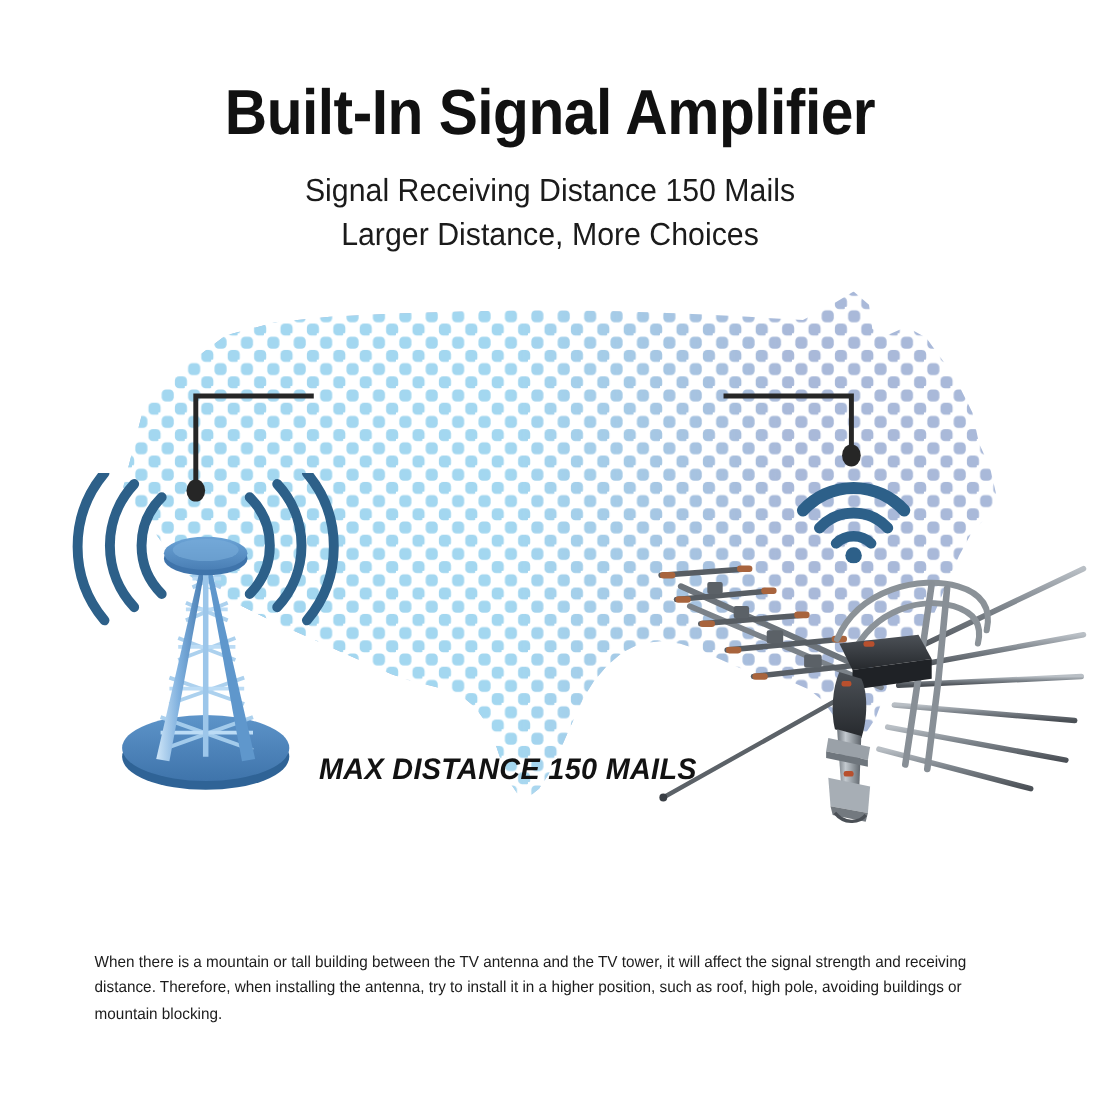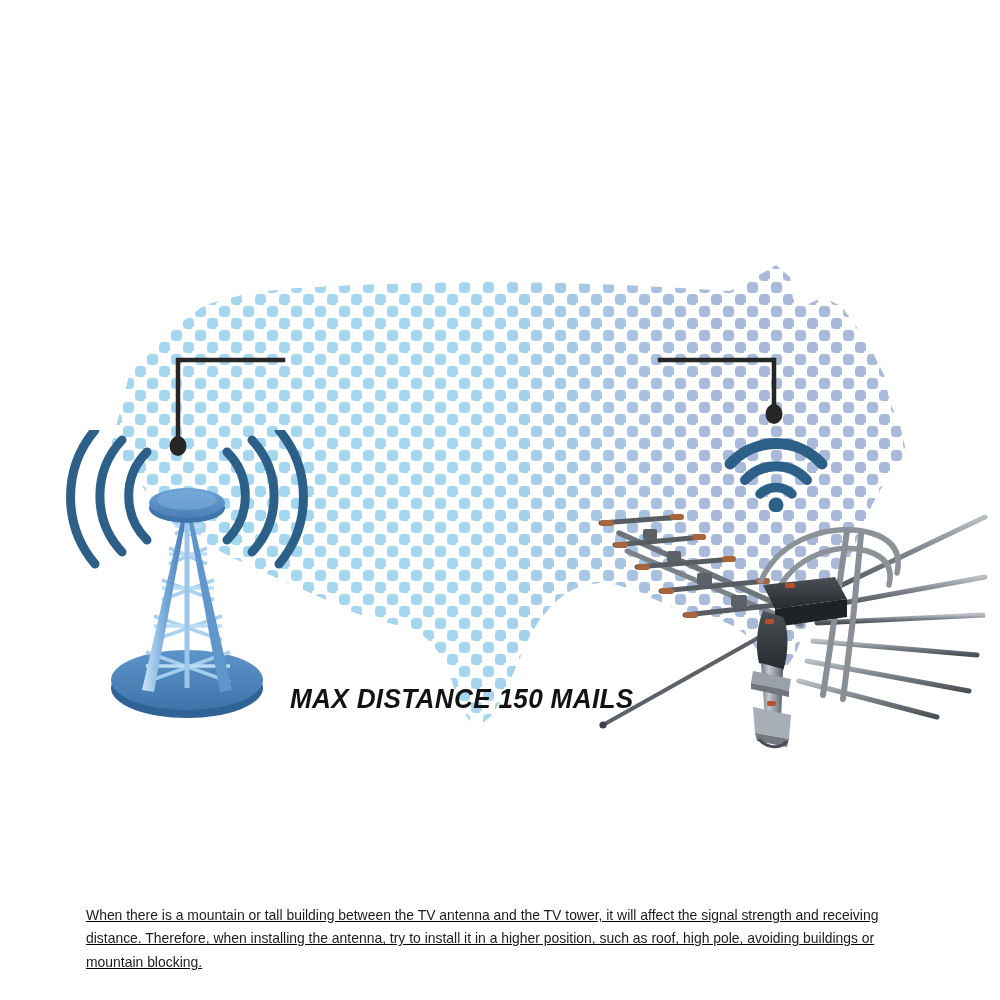--- a/index.html
+++ b/index.html
@@ -73,38 +73,44 @@
   .wifi-wrap { position:absolute; left:716px; top:432px; width:120px; height:80px; }
   .wifi-svg { width:120px; height:80px; }
 
   
   .antenna-wrap { position:absolute; left:585px; top:495px; width:410px; height:255px; }
   .antenna-svg { width:410px; height:255px; }
 
   
   .footer {
     position:absolute;
-    left:86px; top:904px;
+    left:86px; top:864px;
     width:862px;
-    text-decoration:underline;
   }
   .footer-text {
     font-size:14.5px;
     color:#1c1c1c;
     line-height:1.62;
     text-align:left;
     transform:scaleX(0.96);
     transform-origin:left top;
   }
 </style>
 </head>
 <body>
 
 <div id="page">
 
+  <div class="header">
+    <div class="title">Built-In Signal Amplifier</div>
+    <div class="subtitle-block">
+      <div class="subtitle">Signal Receiving Distance 150 Mails</div>
+      <div class="subtitle">Larger Distance, More Choices</div>
+    </div>
+  </div>
 
   <div class="map-stage">
     <svg class="map-svg" viewBox="0 0 1000 560">
       <defs>
 
         <clipPath id="usClip">
           <path d="M112,188
                    L130,118 L168,78 L205,50 L250,38 L300,33 L360,30
                    L430,28 L500,27 L560,28 L620,30 L680,33 L730,36
                    L756,22 L776,10 L790,22 L793,44 L806,50 L824,42

